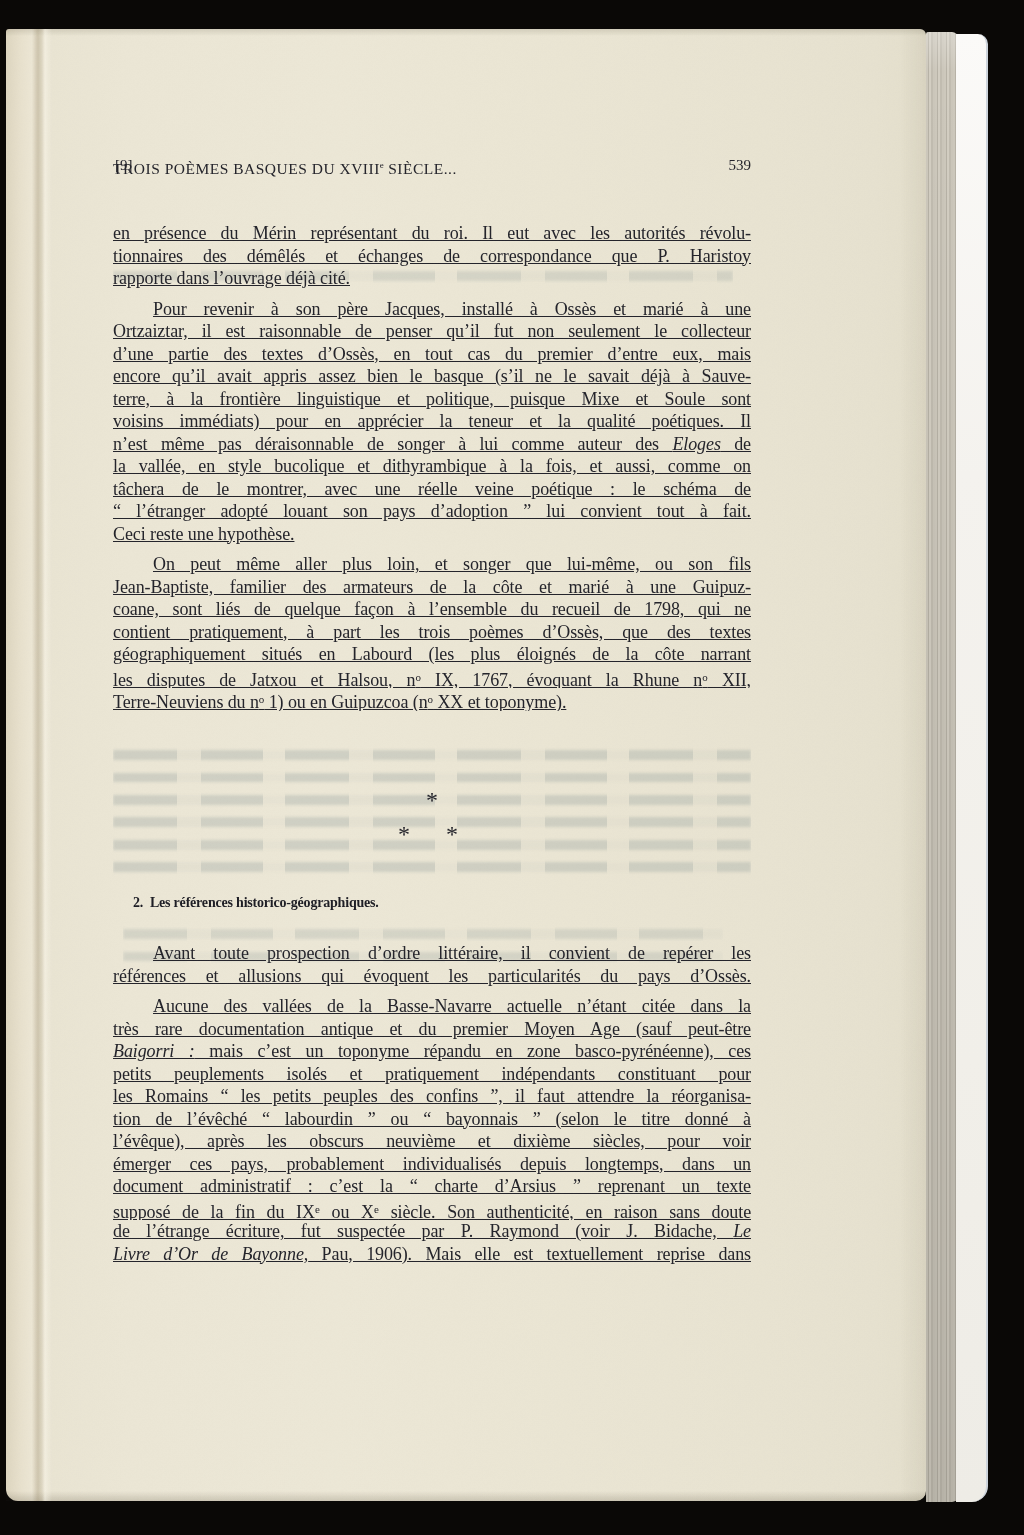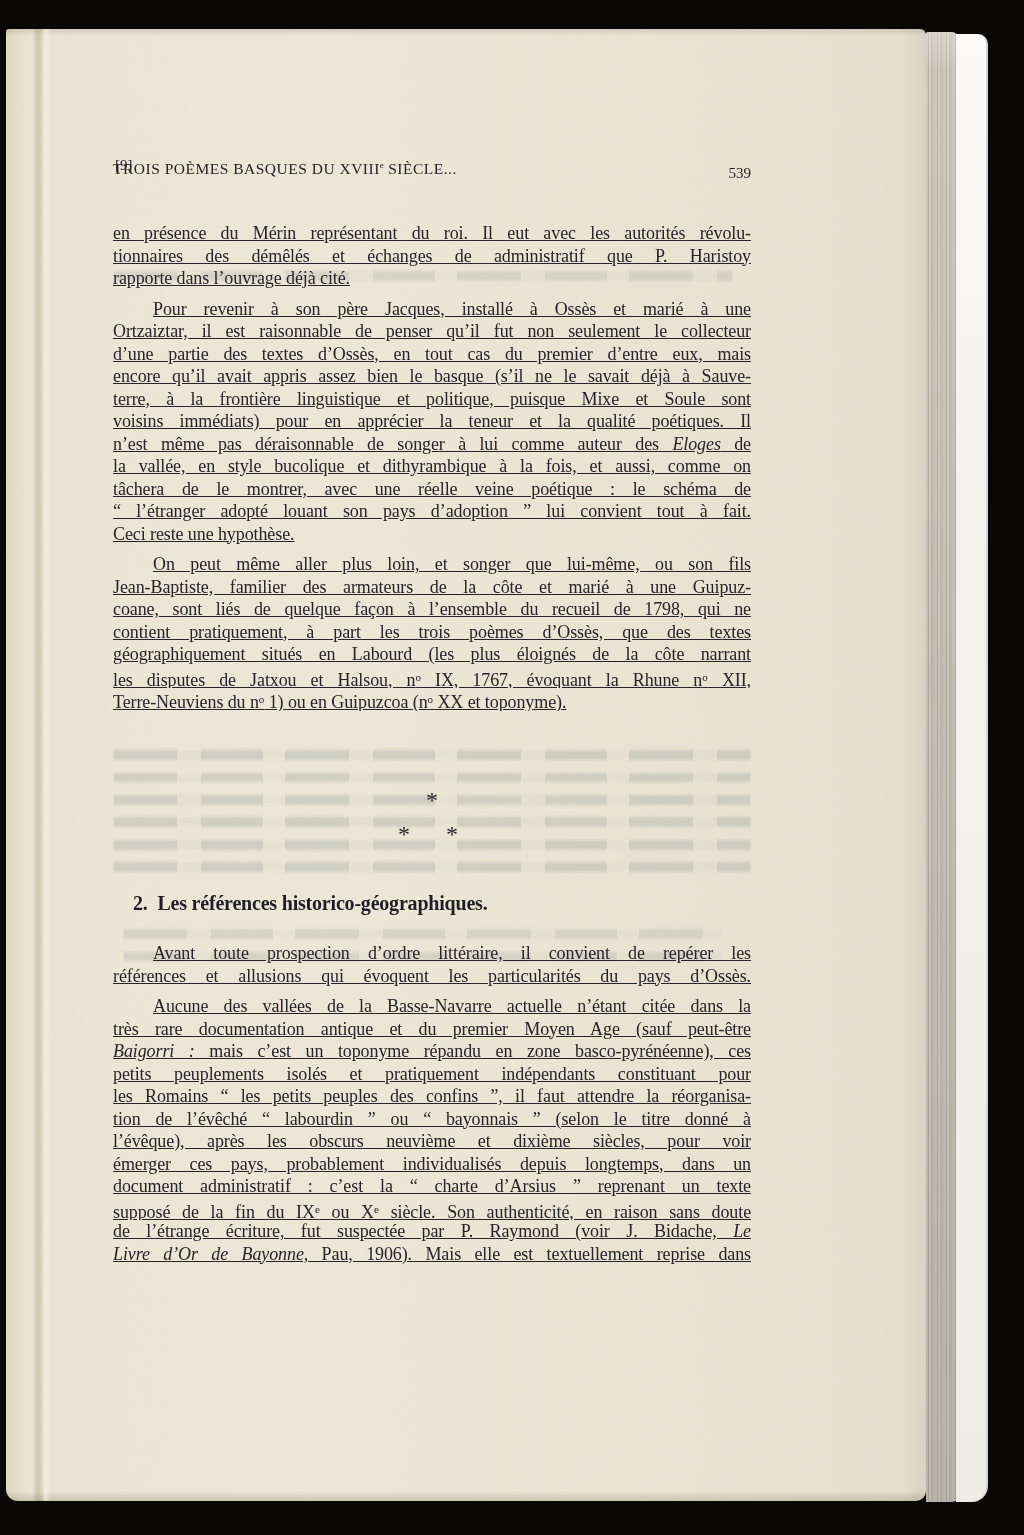--- a/index.html
+++ b/index.html
@@ -62,21 +62,21 @@
   #ghost-a { left: 113px; top: 266px; width: 620px; height: 26px; opacity: 0.55; }
   #ghost-b { left: 113px; top: 745px; width: 638px; height: 140px; opacity: 0.7; }
   #ghost-c { left: 123px; top: 924px; width: 600px; height: 40px; opacity: 0.55; }
 
   
   .hdr {
     position: absolute; top: 154px; left: 113px; width: 638px; height: 22px;
     line-height: 22px; color: var(--ink, #23232a); font-size: 15px;
   }
   .hdr-left  { position: absolute; left: 2px; top: 0; }
-  .hdr-right { position: absolute; right: 0; top: 8px; }
+  .hdr-right { position: absolute; right: 0; top: 0; }
   .hdr-title { display: block; text-align: left; letter-spacing: 0.5px; font-size: 15.5px; }
   .hdr .sup  { font-size: 9px; vertical-align: 6px; letter-spacing: 0; }
 
   
   .textblock {
     position: absolute; left: 113px; width: 638px;
     color: var(--ink, #23232a); font-size: 18px; letter-spacing: -0.1px;
   }
   #block1 { top: 222px; }
   #block2 { top: 942px; }
@@ -96,21 +96,21 @@
     color: var(--ink, #23232a);
   }
   .sep span { position: absolute; font-size: 24px; line-height: 24px; }
   .sep .s-top    { left: 50%; transform: translateX(-50%); top: 8px; }
   .sep .s-left   { left: calc(50% - 34px); top: 42px; }
   .sep .s-right  { left: calc(50% + 14px); top: 42px; }
 
   
   .h2 {
     position: absolute; left: 133px; top: 889px;
-    font-size: 20px; line-height: 28px; font-weight: bold;
+    font-size: 14px; line-height: 28px; font-weight: bold;
     letter-spacing: -0.2px; color: #1d1d24; text-align: right;
   }
 
   
   .grain { position: absolute; left: 6px; top: 29px; width: 920px; height: 1472px;
            pointer-events: none; opacity: 0.55; }
 </style>
 </head>
 <body style="--bg: #0a0806; --ink: #23232a;">
 
@@ -127,21 +127,21 @@
 
   <div class="hdr">
     <span class="hdr-left">[9]</span>
     <span class="hdr-title"><span>TROIS POÈMES BASQUES DU XVIII</span><span class="sup">e</span><span> SIÈCLE...</span></span>
     <span class="hdr-right">539</span>
   </div>
 
   <div class="textblock" id="block1">
       <div class="para">
         <div class="line"><span>en présence du Mérin représentant du roi. Il eut avec les autorités révolu-</span></div>
-        <div class="line"><span>tionnaires des démêlés et échanges de administratif que P. Haristoy</span></div>
+        <div class="line"><span>tionnaires des démêlés et échanges de correspondance que P. Haristoy</span></div>
         <div class="line short"><span>rapporte dans l’ouvrage déjà cité.</span></div>
       </div>
       <div class="para">
         <div class="line ind"><span>Pour revenir à son père Jacques, installé à Ossès et marié à une</span></div>
         <div class="line"><span>Ortzaiztar, il est raisonnable de penser qu’il fut non seulement le collecteur</span></div>
         <div class="line"><span>d’une partie des textes d’Ossès, en tout cas du premier d’entre eux, mais</span></div>
         <div class="line"><span>encore qu’il avait appris assez bien le basque (s’il ne le savait déjà à Sauve-</span></div>
         <div class="line"><span>terre, à la frontière linguistique et politique, puisque Mixe et Soule sont</span></div>
         <div class="line"><span>voisins immédiats) pour en apprécier la teneur et la qualité poétiques. Il</span></div>
         <div class="line"><span>n’est même pas déraisonnable de songer à lui comme auteur des </span><span class="it">Eloges</span><span> de</span></div>

